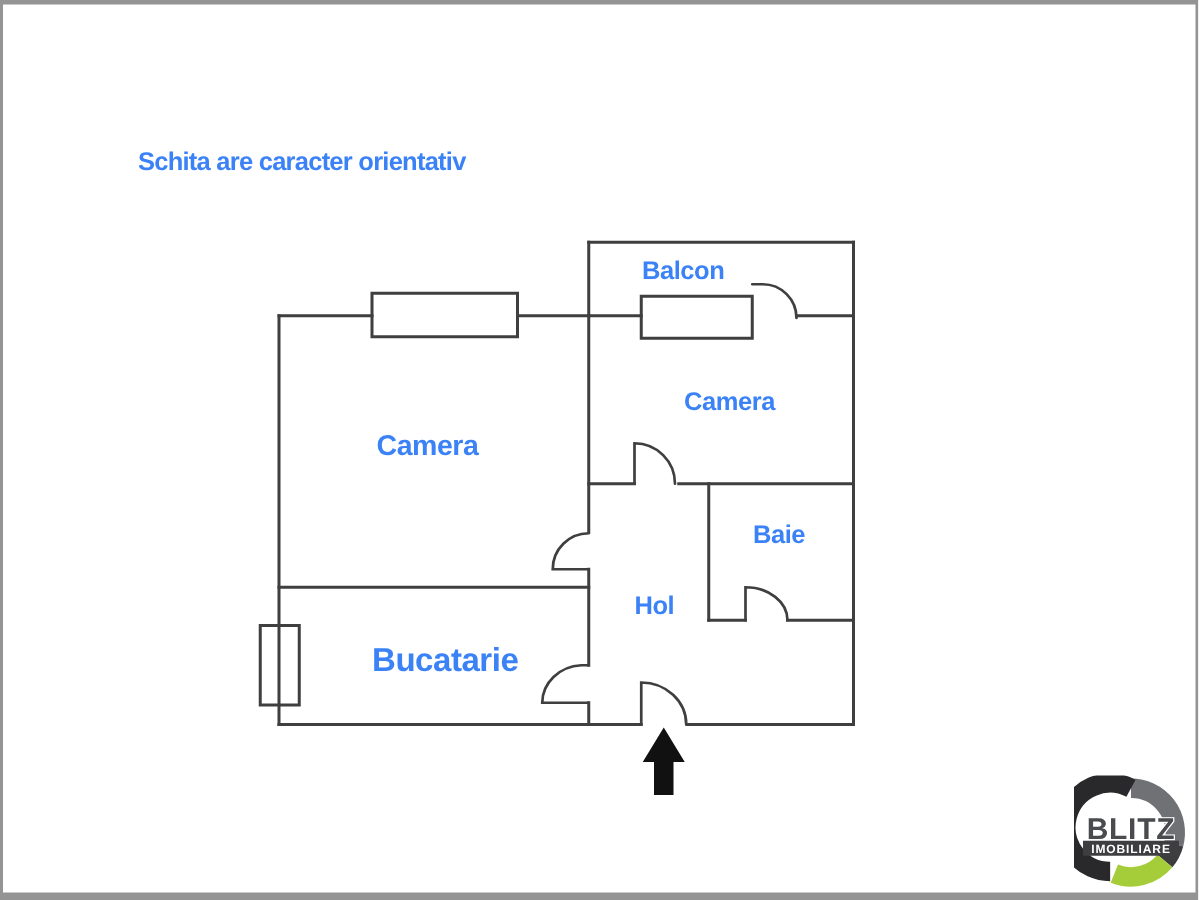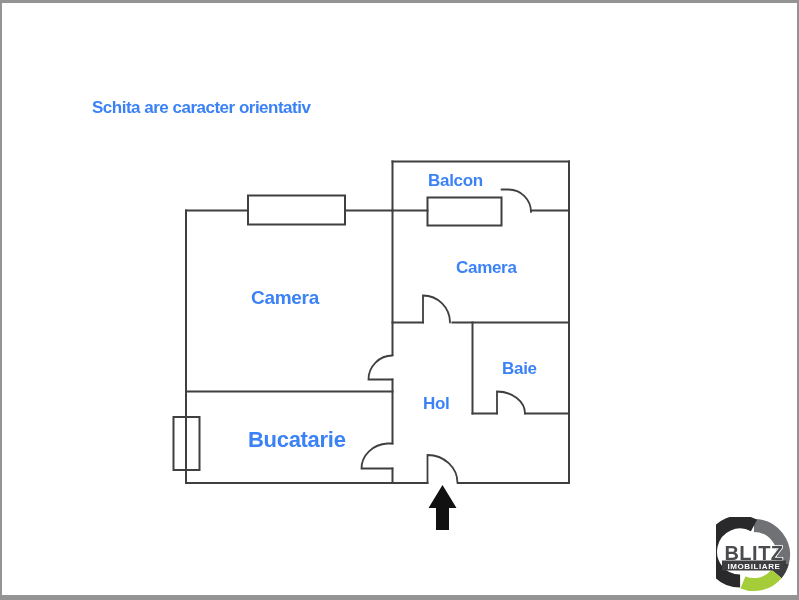--- a/index.html
+++ b/index.html
@@ -13,21 +13,21 @@
   }
   .plan-svg{position:absolute;left:0;top:0;}
   .label{
     position:absolute;color:#3b82f6;font-weight:700;letter-spacing:-0.3px;
     line-height:1;white-space:nowrap;
   }
   .disclaimer{left:92px;top:99px;font-size:17px;letter-spacing:-0.5px;}
   .lbl-balcon{left:428px;top:172px;font-size:17px;}
   .lbl-camera-right{left:456px;top:259px;font-size:17px;}
   .lbl-camera-left{left:251px;top:288px;font-size:19px;}
-  .lbl-baie{left:502px;top:360px;font-size:17px;}
+  .lbl-baie{left:502px;top:348px;font-size:17px;}
   .lbl-hol{left:423px;top:395px;font-size:17px;}
   .lbl-bucatarie{left:248px;top:429px;font-size:22px;}
   .logo{position:absolute;left:716px;top:517px;}
 </style>
 </head>
 <body>
 
 <div class="canvas">
 
   <svg class="plan-svg" width="799" height="600" viewBox="0 0 799 600">

